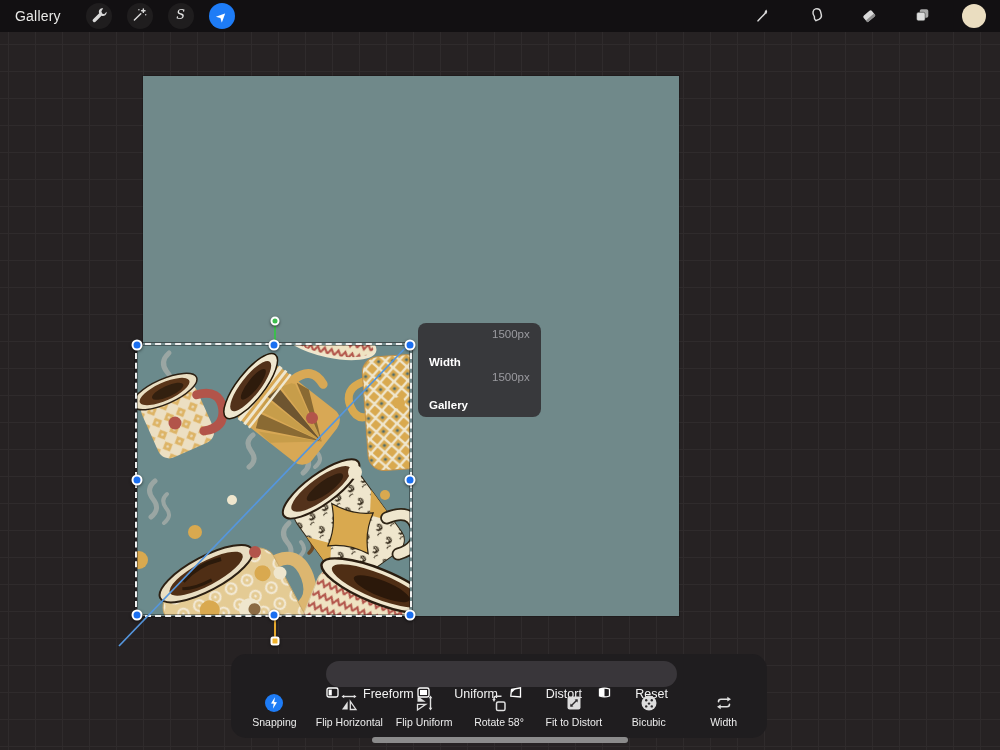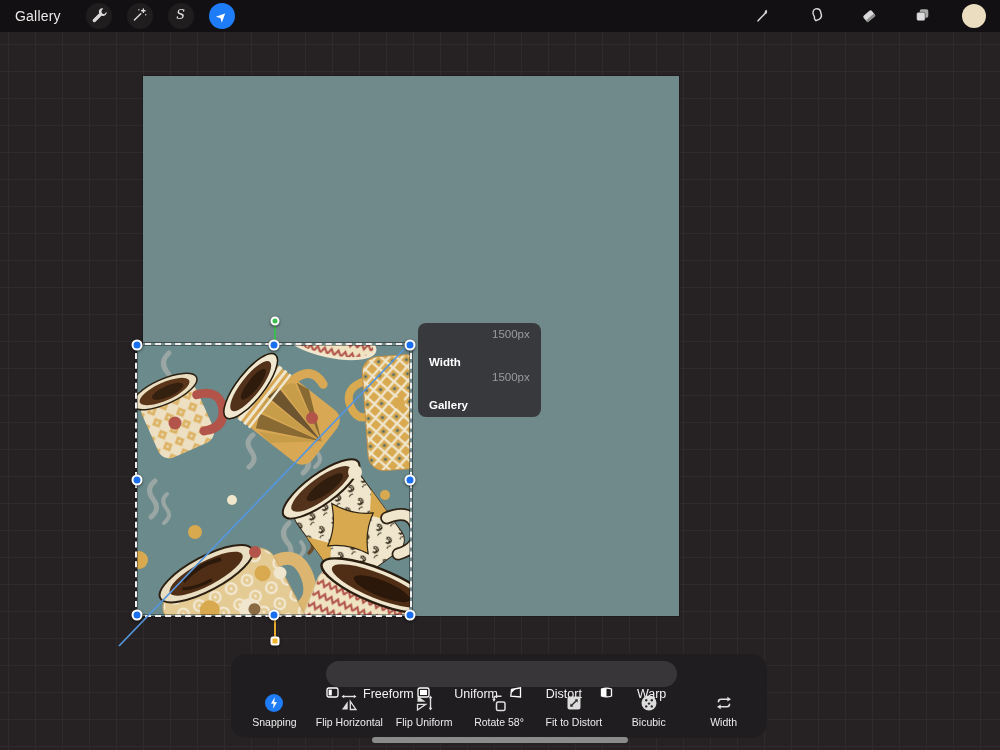--- a/index.html
+++ b/index.html
@@ -347,21 +347,21 @@
         </span>
         <span>Distort</span>
       </button>
       <button class="seg-item">
         <span>
           <svg width="13" height="13" viewBox="0 0 13 13">
               <path d="M1.5 3 Q6.5 1.2 11.5 3 L11.5 10 Q6.5 11.8 1.5 10 Z" fill="none" stroke="#fff" stroke-width="1.3"></path>
               <path d="M1.5 3 Q4 2.2 6.5 2.1 L6.5 10.9 Q4 10.8 1.5 10 Z" fill="#fff"></path>
             </svg>
         </span>
-        <span>Warp</span>
+        <span>Reset</span>
       </button>
     </div>
 
     <div class="actions">
       <button class="action">
         <span class="ic">
           <svg width="20" height="20" viewBox="0 0 20 20">
               <circle cx="10" cy="10" r="9" fill="#1e7cf6"></circle>
               <path d="M10.9 4.3 L7 10.6 L9.7 10.8 L8.9 15.7 L13 9.3 L10.2 9.1 Z" fill="#fff"></path>
             </svg>

